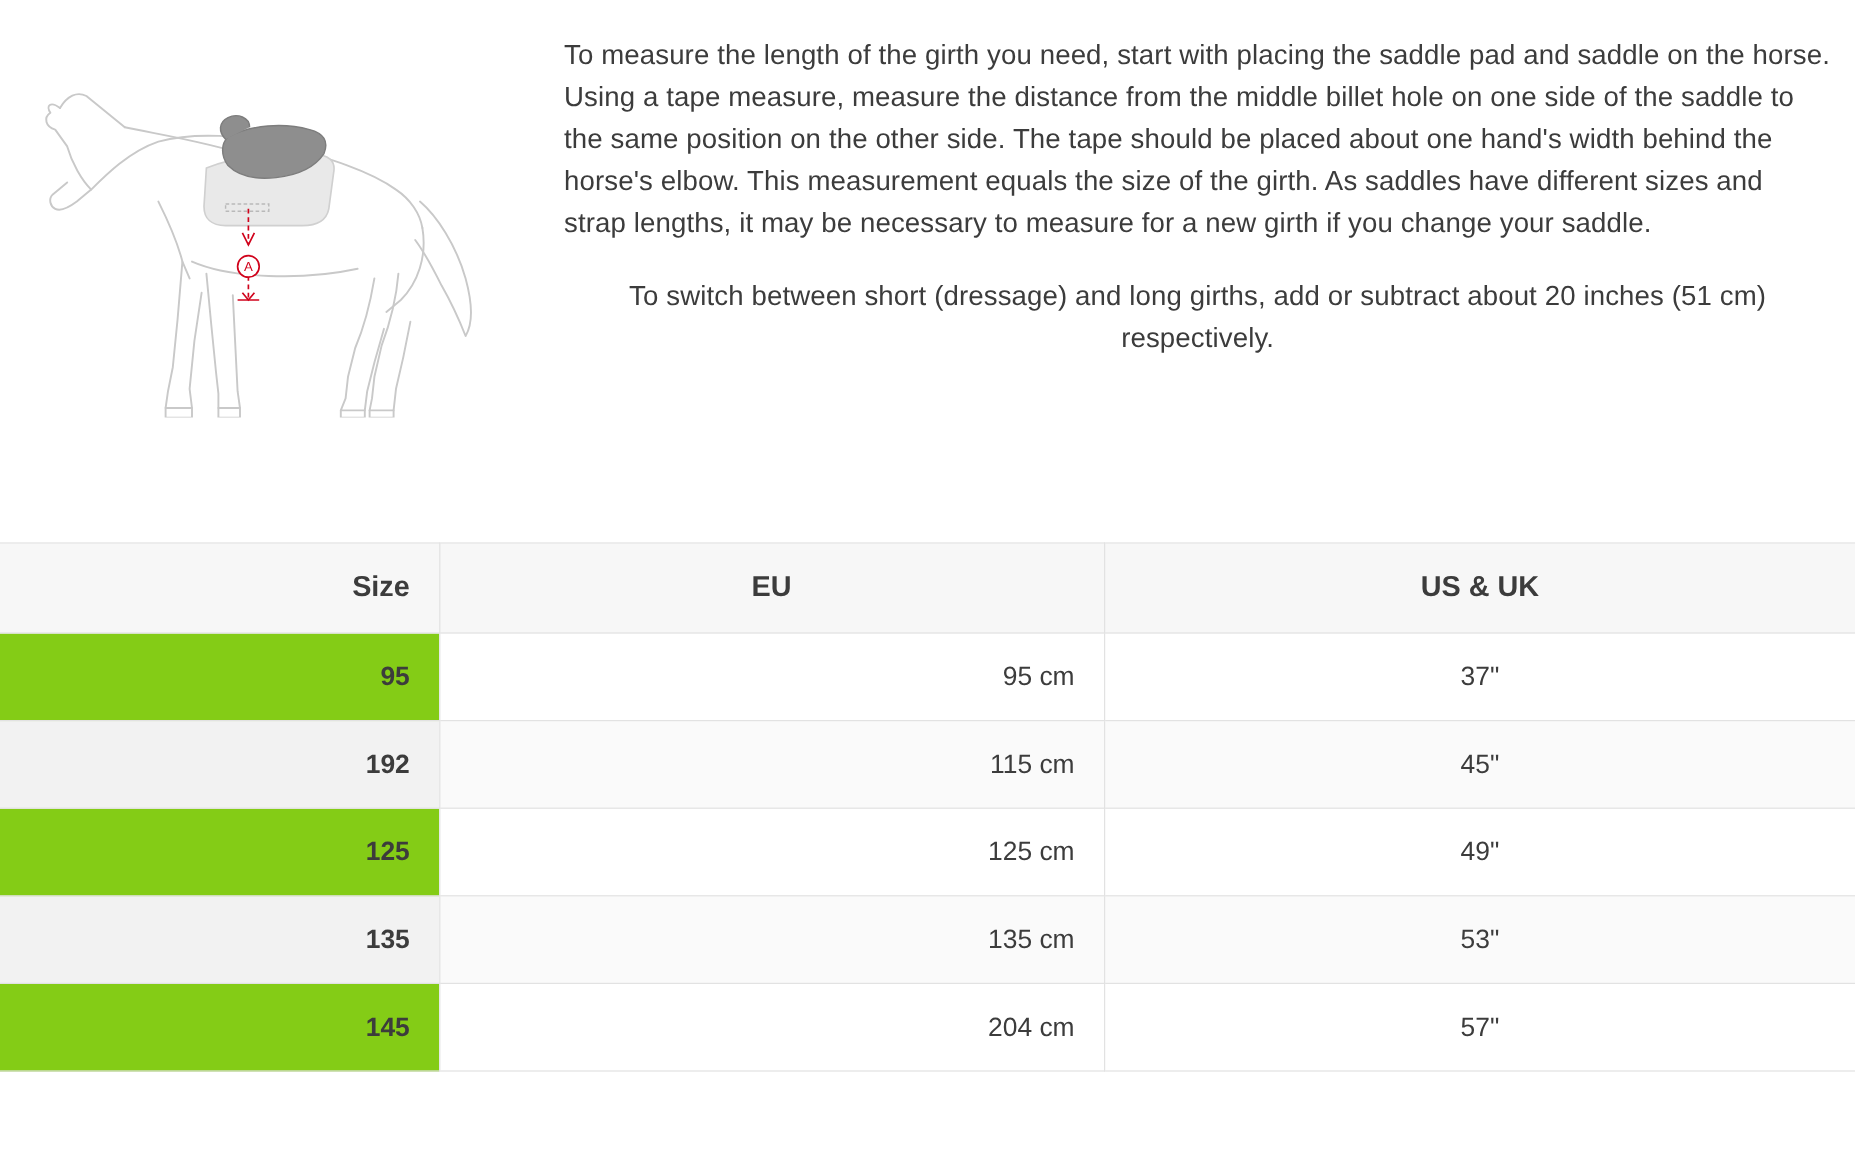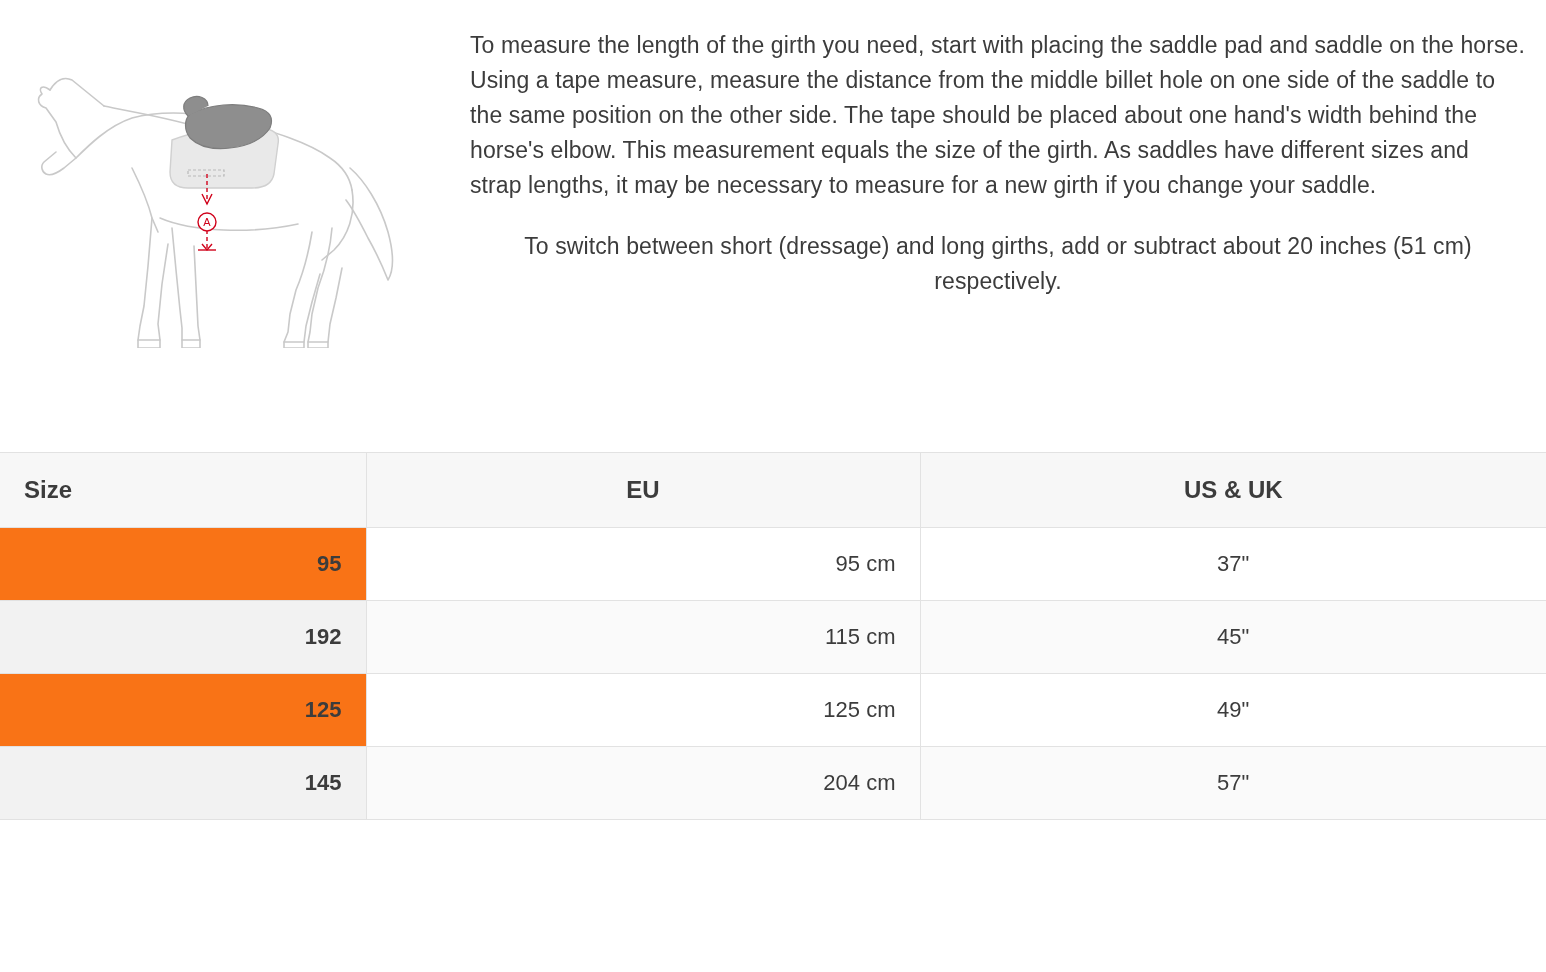--- a/index.html
+++ b/index.html
@@ -78,29 +78,29 @@
     height: 75px;
   }
   col.c-size { width: 366px; }
   col.c-eu   { width: 554px; }
   col.c-usuk { width: 626px; }
 
   .col-size { text-align: right; border-right: 1px solid #e2e2e2; }
   .col-eu   { text-align: right; border-right: 1px solid #e2e2e2; }
   .col-usuk { text-align: center; margin-top: 21px; }
 
-  th.col-size { text-align: left; }
+  th.col-size { text-align: right; }
   th.col-eu   { text-align: center; margin-top: 40px; }
   th.col-usuk { text-align: center; }
 
   td.col-size { font-weight: bold; font-size: 24px; }
 
   tbody tr:nth-child(odd) td { background: #ffffff; }
   tbody tr:nth-child(even) td { background: #fafafa; }
-  tbody tr td.col-size { background: #f97316; }
+  tbody tr td.col-size { background: #84cc16; }
   tbody tr:nth-child(even) td.col-size { background: #f2f2f2; }
 </style>
 </head>
 <body>
 
 <div class="page">
 
   <div class="top">
 
     <div class="figure-wrap">
@@ -190,20 +190,25 @@
           <td class="col-size">192</td>
           <td class="col-eu">115 cm</td>
           <td class="col-usuk">45"</td>
         </tr>
         <tr>
           <td class="col-size">125</td>
           <td class="col-eu">125 cm</td>
           <td class="col-usuk">49"</td>
         </tr>
         <tr>
+          <td class="col-size">135</td>
+          <td class="col-eu">135 cm</td>
+          <td class="col-usuk">53"</td>
+        </tr>
+        <tr>
           <td class="col-size">145</td>
           <td class="col-eu">204 cm</td>
           <td class="col-usuk">57"</td>
         </tr>
       </tbody>
     </table>
   </div>
 
 </div>
 

